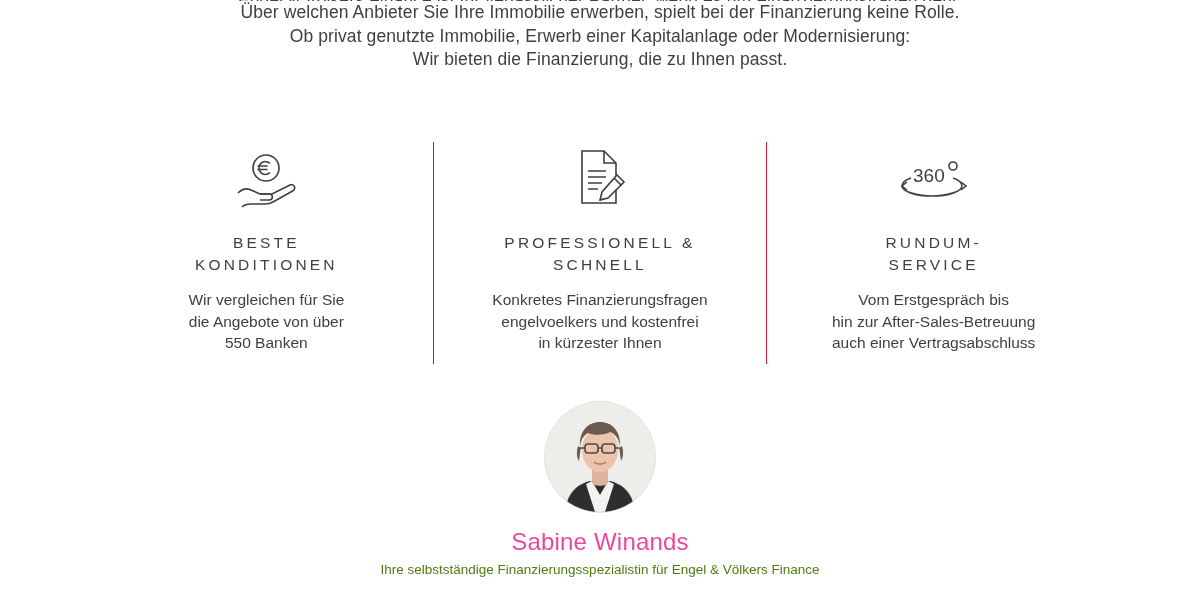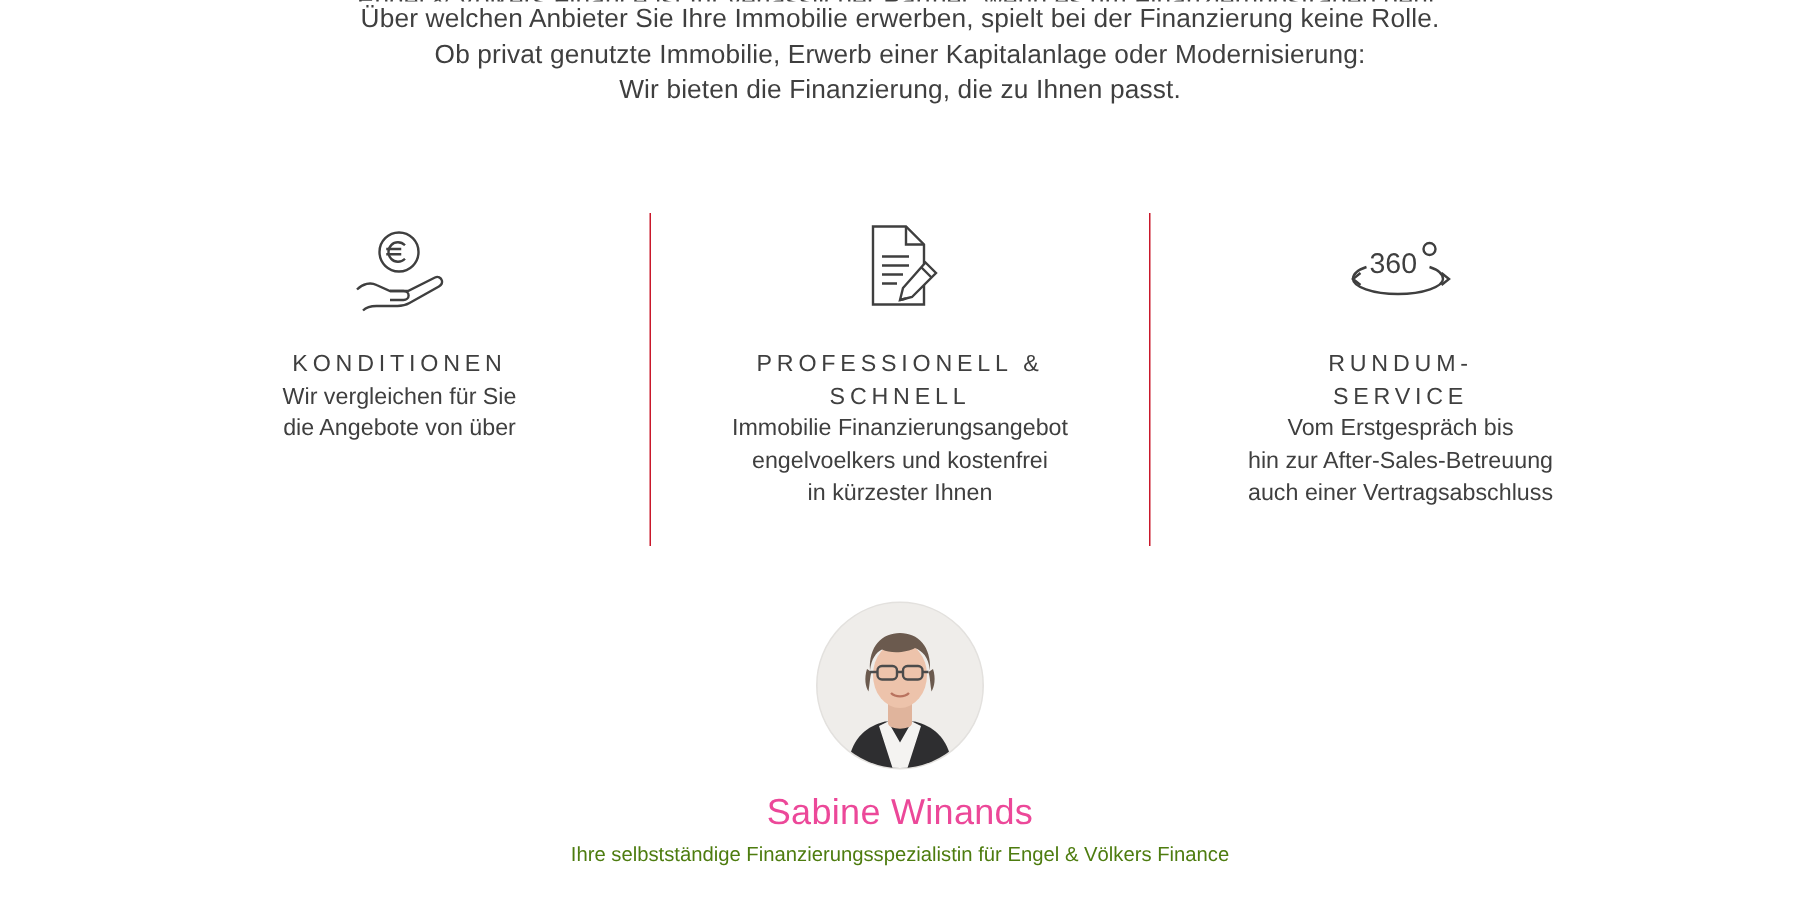--- a/index.html
+++ b/index.html
@@ -72,20 +72,21 @@
   .feat-title {
     margin-top: 14px;
     font-size: 15.5px;
     letter-spacing: 3.2px;
     line-height: 21.5px;
     color: #3f3f3f;
     font-weight: 400;
     text-transform: uppercase;
   }
   .feat-text {
+    margin-top: 14px;
     font-size: 15.5px;
     line-height: 21.5px;
     color: #3f3f3f;
     font-weight: 400;
     max-width: 270px;
   }
 
   
   .contact {
     position: absolute;
@@ -144,25 +145,27 @@
     <div class="feat-icon">
       <svg width="66" height="62" viewBox="0 0 66 62" fill="none" stroke="#3f3f3f" stroke-width="1.6">
         <circle cx="33" cy="19" r="13"></circle>
         <path d="M37 14.5c-1.2-1.2-3-2-4.7-2-3.6 0-6.3 2.9-6.3 6.5s2.7 6.5 6.3 6.5c1.7 0 3.5-.8 4.7-2"></path>
         <path d="M24.5 17h10M24.5 20.5h10"></path>
         <path d="M5 44c4-4 9-5 13-3l9 4h9c2 0 3.4 1.3 3.4 3s-1.4 3-3.4 3h-9"></path>
         <path d="M27 45h12l18-9c2-1 4 0 4.6 2 .5 1.7-.3 3-2 4L40 53c-3 1.7-5 2-8 2H18c-4 0-7 1-9 3"></path>
       </svg>
     </div>
     <div class="feat-title">
+      <div>BESTE</div>
       <div>KONDITIONEN</div>
     </div>
     <div class="feat-text">
       <div>Wir vergleichen für Sie</div>
       <div>die Angebote von über</div>
+      <div>550 Banken</div>
     </div>
   </div>
 
   <div class="divider"></div>
 
   <div class="feature">
     <div class="feat-icon">
       <svg width="60" height="70" viewBox="0 0 60 70" fill="none" stroke="#3f3f3f" stroke-width="1.6">
         <path d="M12 6h22l12 12v40H12z"></path>
         <path d="M34 6v12h12"></path>
@@ -170,21 +173,21 @@
         <path d="M47 30l7 7-16 16-8 2 2-8z" fill="#ffffff"></path>
         <path d="M44 33l7 7"></path>
         <path d="M30 55l4-1"></path>
       </svg>
     </div>
     <div class="feat-title">
       <div>PROFESSIONELL &amp;</div>
       <div>SCHNELL</div>
     </div>
     <div class="feat-text">
-      <div>Immobilie Finanzierungsangebot</div>
+      <div>Konkretes Finanzierungsfragen</div>
       <div>engelvoelkers und kostenfrei</div>
       <div>in kürzester Ihnen</div>
     </div>
   </div>
 
   <div class="divider"></div>
 
   <div class="feature">
     <div class="feat-icon">
       <svg width="70" height="56" viewBox="0 0 70 56" fill="none" stroke="#3f3f3f" stroke-width="1.6">

